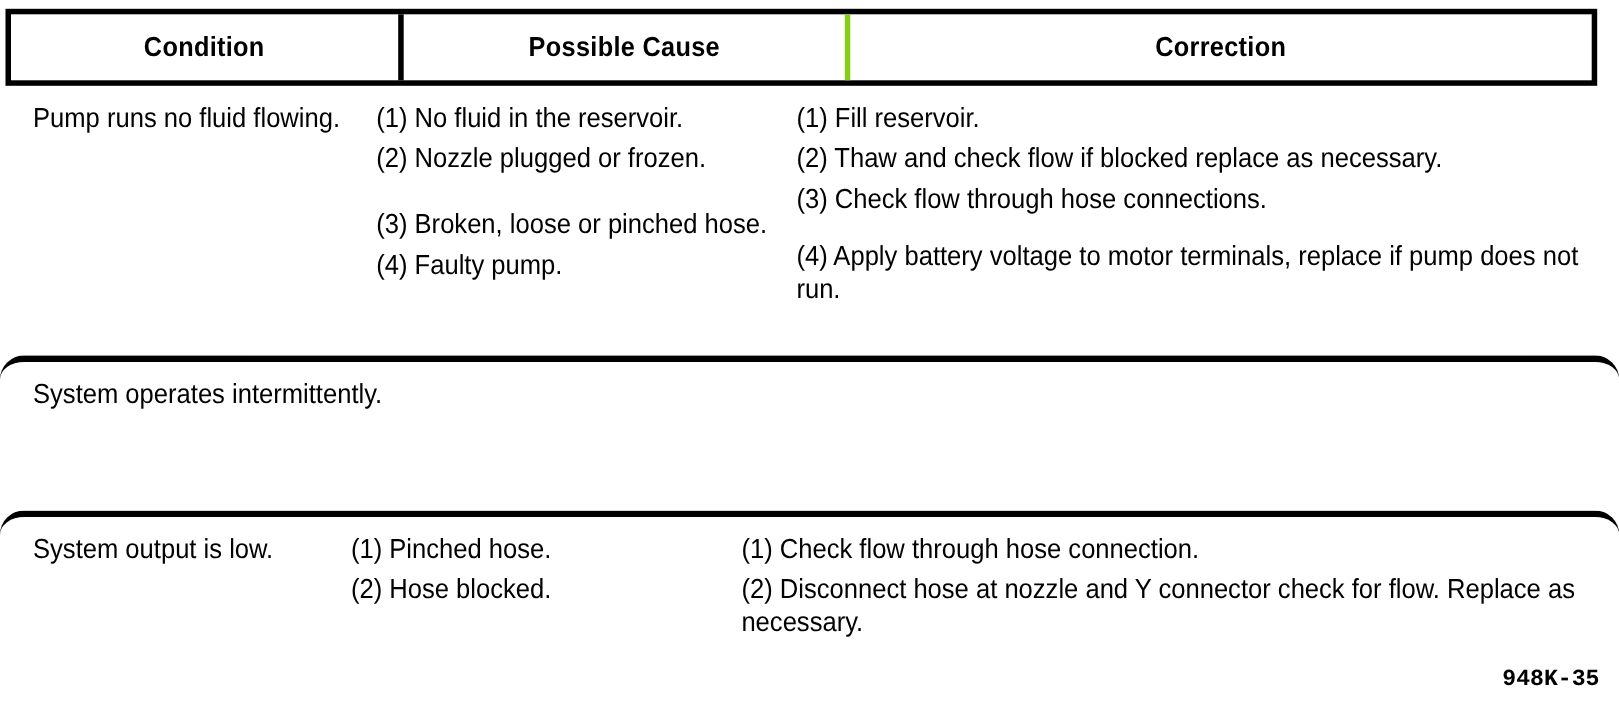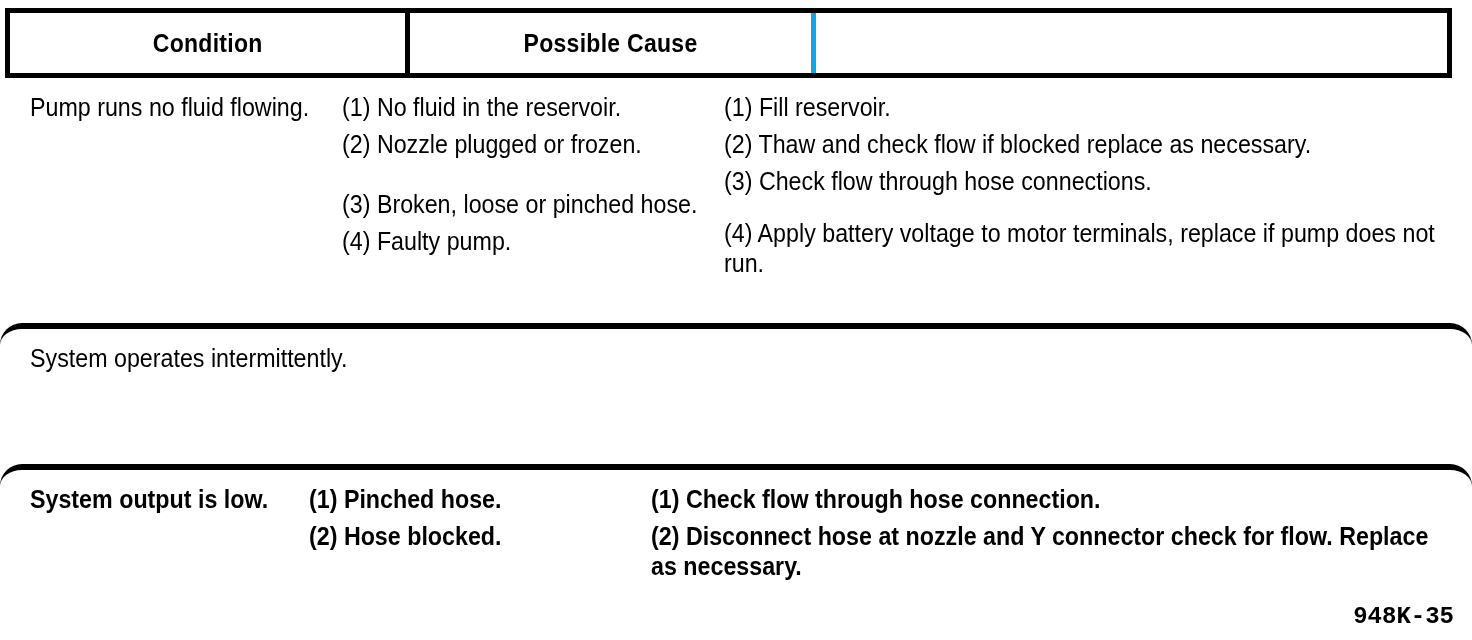--- a/index.html
+++ b/index.html
@@ -34,22 +34,22 @@
     display: flex;
     background: #ffffff;
   }
   .hcell {
     display: flex;
     align-items: center;
     justify-content: center;
     box-sizing: border-box;
     height: 100%;
   }
-  .hcell-cond  { width: 400px; border-right: 5px solid #000000; }
-  .hcell-cause { width: 406px; border-right: 5px solid #0ea5e9; }
+  .hcell-cond  { width: 357px; border-right: 5px solid #000000; }
+  .hcell-cause { width: 406px; border-right: 5px solid #84cc16; }
   .hcell-corr  { flex: 1 1 auto; }
   .hcell span {
     font-weight: bold;
     font-size: 25px;
     letter-spacing: 0.3px;
     transform: scaleX(0.92);
     transform-origin: center;
     white-space: nowrap;
   }
 
@@ -64,21 +64,21 @@
     position: relative;
     display: flex;
     box-sizing: border-box;
   }
   .row + .row {
     border-top: 6px solid #000000;
     border-radius: 22px;
   }
   .row-1 { height: 245px; }
   .row-2 { height: 141px; }
-  .row-3 { height: 135px; font-weight: bold; }
+  .row-3 { height: 135px; }
 
   .cell {
     box-sizing: border-box;
     padding-top: 14px;
     margin-left: 12px;
   }
   .cell-cond  { width: 351px; padding-left: 18px; }
   .cell-cause { width: 404px; padding-left: 0px; }
   .cell-corr  { flex: 1 1 auto; padding-left: 6px; padding-right: 14px; }
 
@@ -95,36 +95,39 @@
   .line.gap   { margin-bottom: 30px; }
   .line.gap-sm{ margin-bottom: 22px; }
   .line.last  { margin-bottom: 0; }
 
   
   .footer-code {
     position: absolute;
     right: 18px;
     bottom: 10px;
     font-family: "Liberation Mono", "DejaVu Sans Mono", monospace;
-    font-size: 24px;
+    font-size: 21px;
     font-weight: bold;
     letter-spacing: 0px;
   }
 </style>
 </head>
 <body>
 
 <div class="page">
 
   <div class="table-header">
     <div class="hcell hcell-cond">
       <span>Condition</span>
     </div>
     <div class="hcell hcell-cause">
       <span>Possible Cause</span>
+    </div>
+    <div class="hcell hcell-corr">
+      <span>Correction</span>
     </div>
   </div>
 
   <div class="rows">
 
     <div class="row row-1">
       <div class="cell cell-cond">
         <div class="line last">Pump runs no fluid flowing.</div>
       </div>
       <div class="cell cell-cause">

